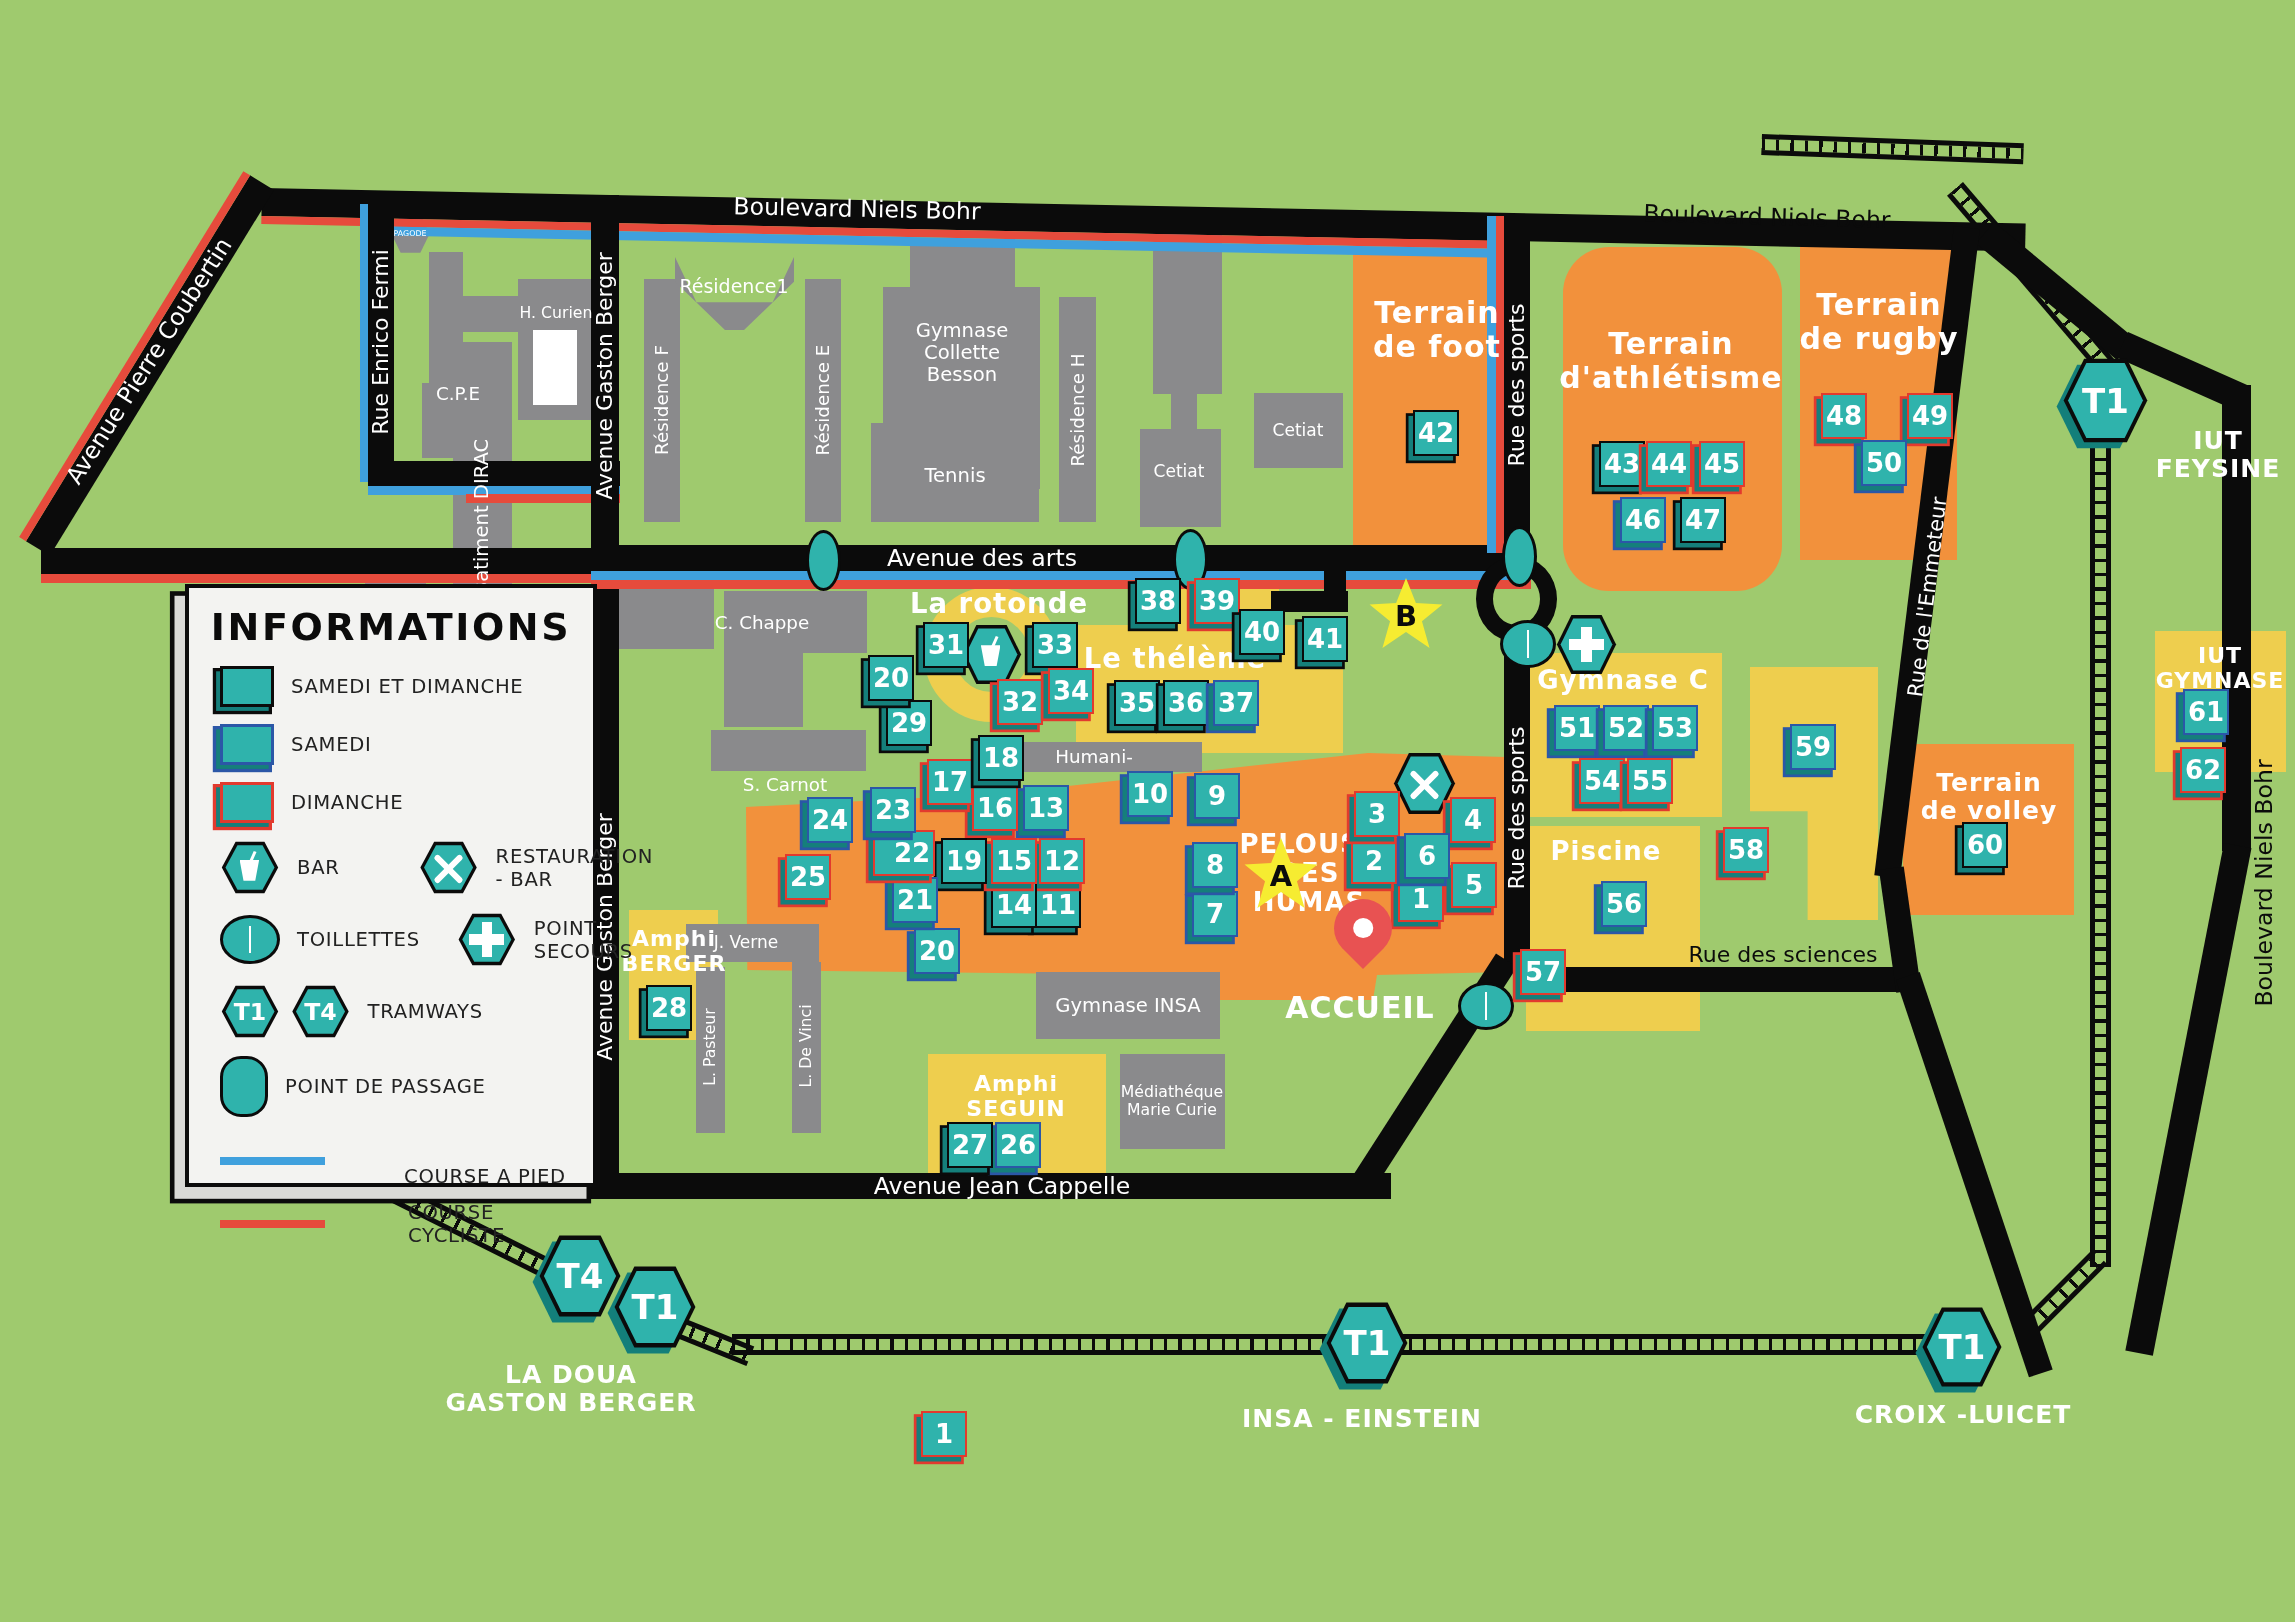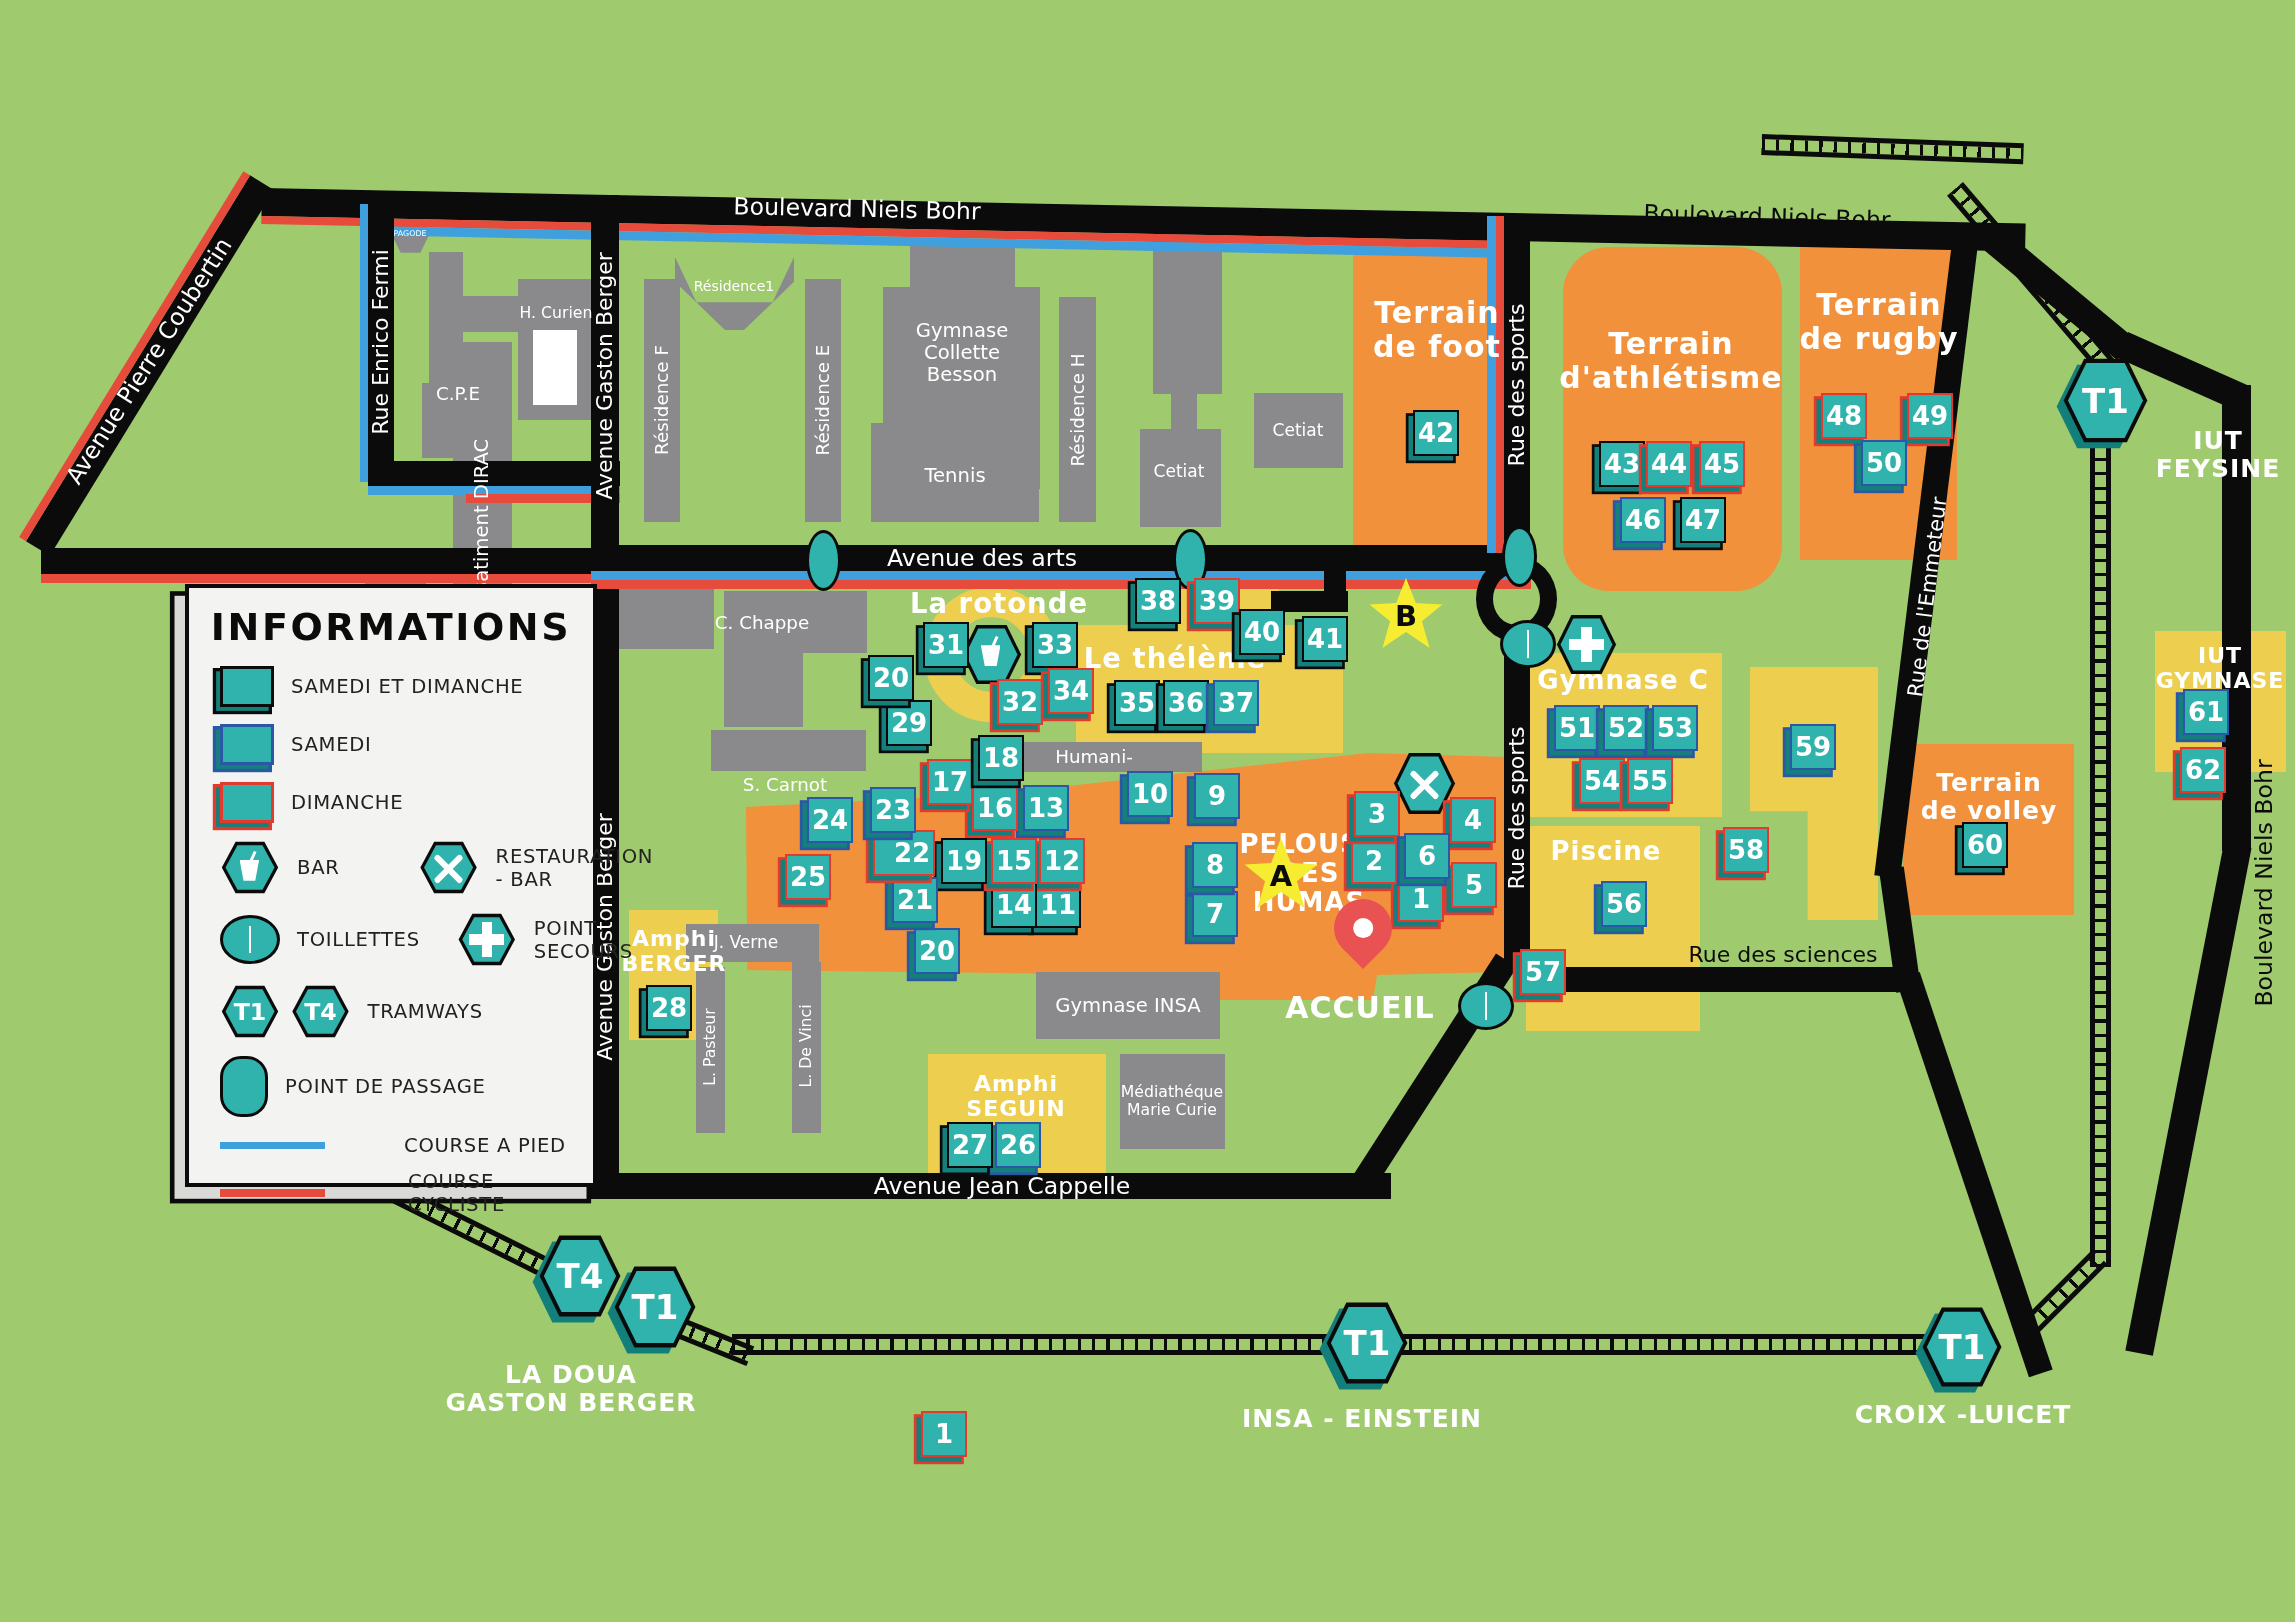--- a/index.html
+++ b/index.html
@@ -141,21 +141,21 @@
           <div class="face hexc" style="display:flex;align-items:center;justify-content:center;color:#fff;font-weight:800;font-size:23.6px;">T4</div>
         </div>
       <span class="txt">TRAMWAYS</span>
     </div>
     <div class="lrow">
       <div style="width:42px;height:55px;background:#2fb3ac;border:3.3px solid #0b0b0b;border-radius:21px;flex:none;"></div>
       <span class="txt">POINT DE PASSAGE</span>
     </div>
     <div class="lrow">
       <div style="width:105px;height:7.9px;background:#3fa0dd;flex:none;"></div>
-      <span class="txt" style="margin-left:79px;">COURSE A PIED</span>
+      <span class="txt" style="margin-left:79px;margin-top:31px;">COURSE A PIED</span>
     </div>
     <div class="lrow" style="margin-top:13px;">
       <div style="width:105px;height:7.9px;background:#e64b3c;flex:none;"></div>
       <span class="txt" style="margin-left:83px;">COURSE CYCLISTE</span>
     </div>
   </div>
 <div class="zone orange" style="left: 1353px; top: 239px; width: 162px; height: 319px; border-radius: 0px; clip-path: none;"></div>
     <div class="zone orange" style="left: 1563px; top: 247px; width: 219px; height: 344px; border-radius: 46px; clip-path: none;"></div>
     <div class="zone orange" style="left: 1800px; top: 222px; width: 157px; height: 338px; border-radius: 0px; clip-path: none;"></div>
     <div class="zone orange" style="left: 1903px; top: 744px; width: 171px; height: 171px; border-radius: 0px; clip-path: none;"></div>
@@ -280,21 +280,21 @@
 SEGUIN</div>
     <div class="lbl white disp" style="left: 2220px; top: 669px; font-size: 22px; transform: translate(-50%, -50%);">IUT
 GYMNASE</div>
     <div class="lbl white vlabel" style="left: 482px; top: 517px; font-size: 19.6px; transform: translate(-50%, -50%) rotate(180deg);">Batiment DIRAC</div>
     <div class="lbl white" style="left: 395px; top: 618px; font-size: 13px; transform: translate(-50%, -50%);">Amphi
 DIRAC</div>
     <div class="lbl white" style="left: 410px; top: 234px; font-size: 7.9px; transform: translate(-50%, -50%);">PAGODE</div>
     <div class="lbl white" style="left: 458px; top: 394px; font-size: 18.3px; transform: translate(-50%, -50%);">C.P.E</div>
     <div class="lbl white" style="left: 556px; top: 313px; font-size: 15.7px; transform: translate(-50%, -50%);">H. Curien</div>
     <div class="lbl white vlabel" style="left: 662px; top: 400px; font-size: 18.3px; transform: translate(-50%, -50%) rotate(180deg);">Résidence  F</div>
-    <div class="lbl white" style="left: 734px; top: 287px; font-size: 14px; transform: translate(-50%, -50%);">Résidence1</div>
+    <div class="lbl white" style="left: 734px; top: 287px; font-size: 19px; transform: translate(-50%, -50%);">Résidence1</div>
     <div class="lbl white vlabel" style="left: 823px; top: 400px; font-size: 18.3px; transform: translate(-50%, -50%) rotate(180deg);">Résidence  E</div>
     <div class="lbl white" style="left: 962px; top: 353px; font-size: 19.6px; transform: translate(-50%, -50%);">Gymnase
 Collette
 Besson</div>
     <div class="lbl white" style="left: 955px; top: 476px; font-size: 19.6px; transform: translate(-50%, -50%);">Tennis</div>
     <div class="lbl white vlabel" style="left: 1078px; top: 410px; font-size: 18.3px; transform: translate(-50%, -50%) rotate(180deg);">Résidence  H</div>
     <div class="lbl white" style="left: 1179px; top: 472px; font-size: 17px; transform: translate(-50%, -50%);">Cetiat</div>
     <div class="lbl white" style="left: 1298px; top: 431px; font-size: 17px; transform: translate(-50%, -50%);">Cetiat</div>
     <div class="lbl white" style="left: 762px; top: 623px; font-size: 18.3px; transform: translate(-50%, -50%);">C. Chappe</div>
     <div class="lbl white" style="left: 785px; top: 750px; font-size: 18.3px; transform: translate(-50%, -50%); margin-top: 35px;">S. Carnot</div>

